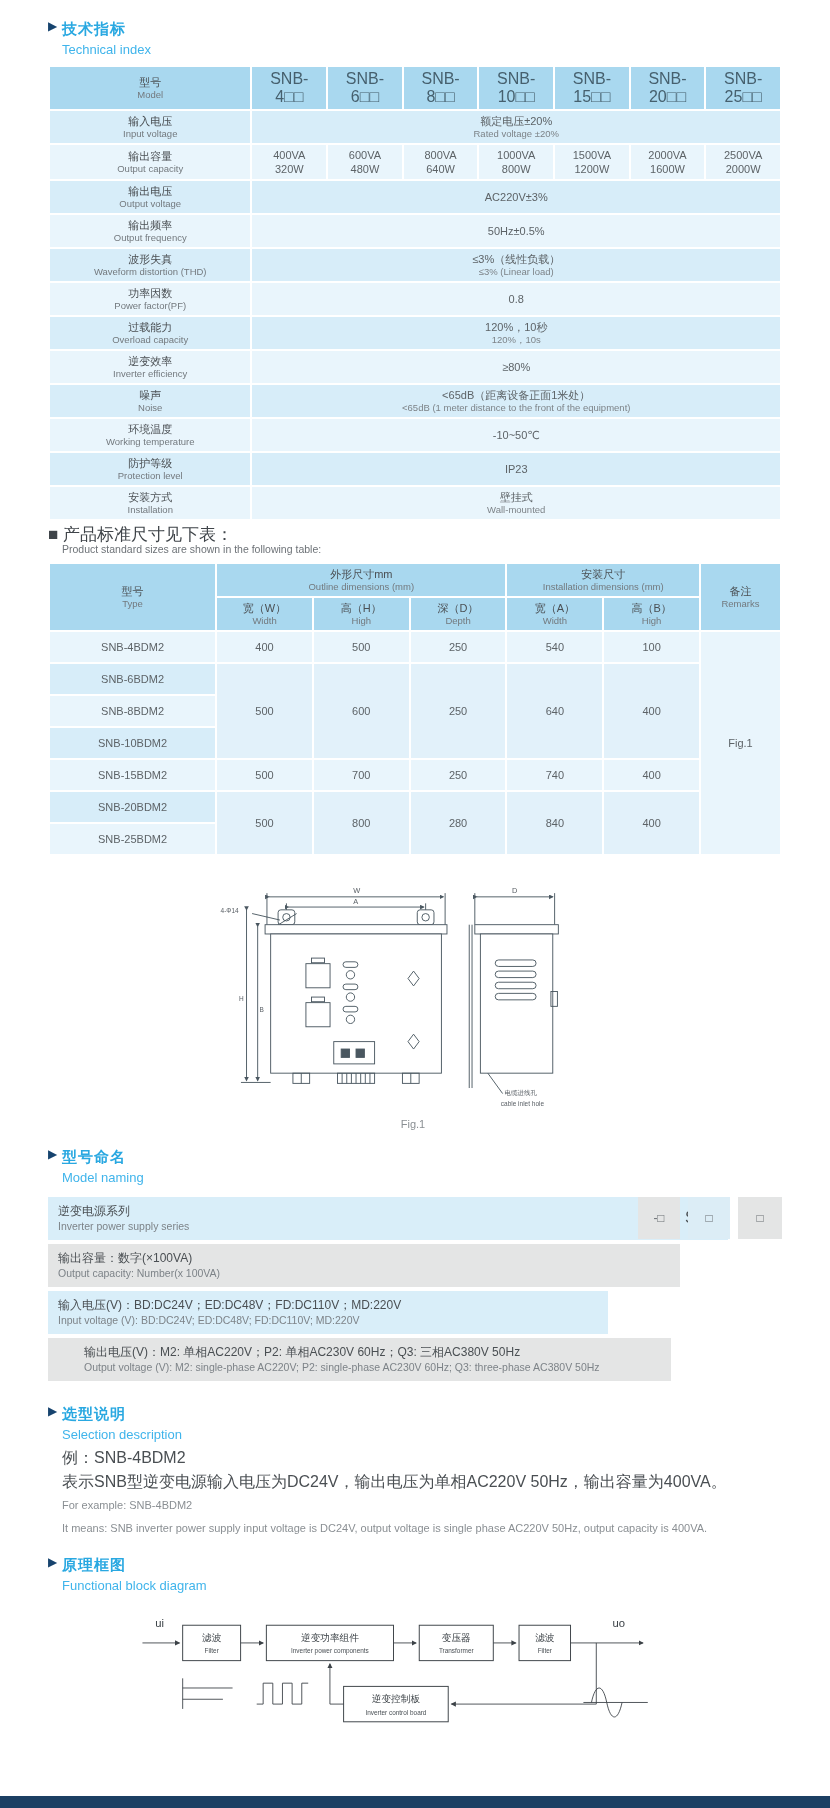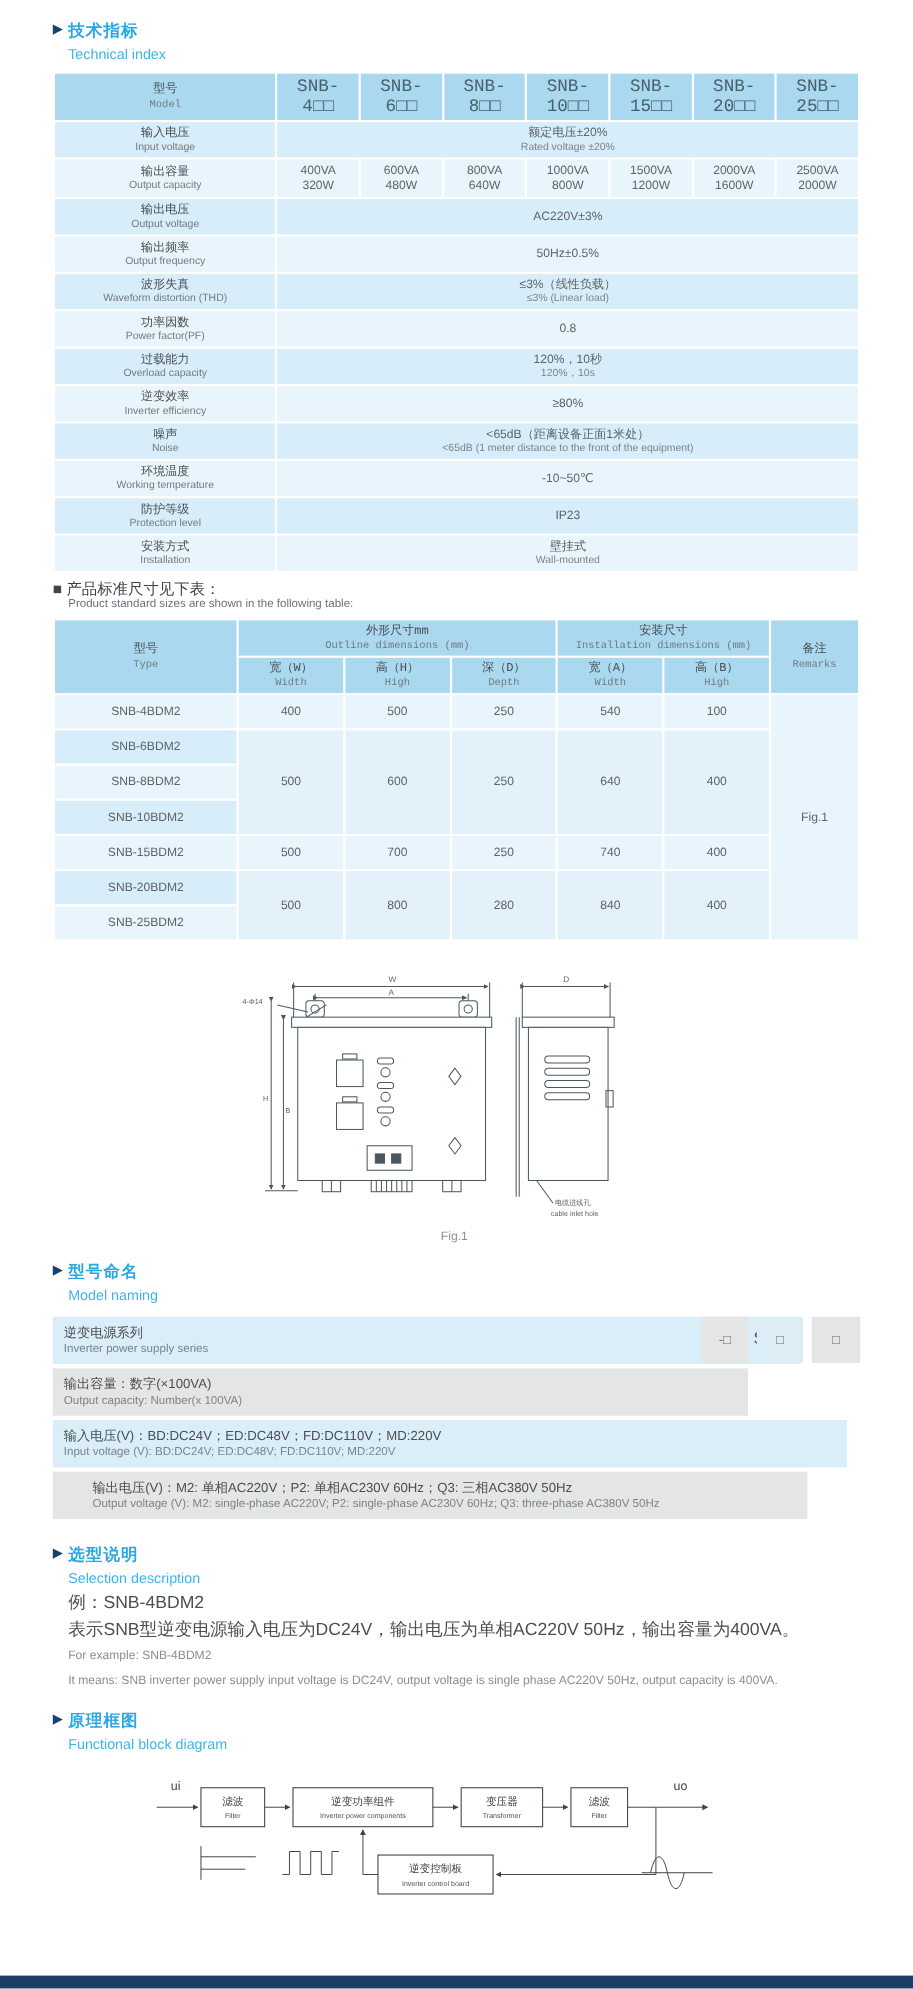--- a/index.html
+++ b/index.html
@@ -9,34 +9,34 @@
 
   
   .sec-head{position:relative;padding-left:14px;margin-bottom:6px;}
   .sec-head .tri{position:absolute;left:0;top:3px;font-size:12px;color:#16436e;}
   .sec-zh{font-size:15px;line-height:25px;font-weight:bold;color:#29a8e1;letter-spacing:1px;}
   .sec-en{font-size:13px;line-height:18px;color:#3fb4eb;}
 
   
   table{width:100%;border-collapse:separate;border-spacing:2px;table-layout:fixed;}
   td{text-align:center;vertical-align:middle;padding:3px 4px;}
-  tr.hd td{background:#a9d8ef;color:#46606e;font-family:Liberation Mono, monospace;}
+  tr.hd td{background:#a9d8ef;color:#46606e;}
   tr.d td{background:#d7edf9;}
   tr.l td{background:#e9f5fc;}
   .zh{font-size:11px;line-height:14px;color:#4a4f53;}
   .en{font-size:9.5px;line-height:12px;color:#73797e;}
   .vzh{font-size:11px;line-height:14px;color:#5d6367;}
   .ven{font-size:9.5px;line-height:12px;color:#7d8388;}
   .spec{margin-top:2px;}
   .spec col.c-label{width:28%;}
   .spec tr{height:29px;}
   .spec tr.hd{height:31px;}
 
   .note{margin:7px 0 6px 0;}
-  .note-zh{font-size:14px;line-height:14px;color:#3f4449;}
+  .note-zh{font-size:17px;line-height:14px;color:#3f4449;}
   .note-en{font-size:10.5px;line-height:14px;color:#6d7277;padding-left:14px;}
 
   .size col.c-type{width:23%;}
   .size col.c-dim{width:13.2%;}
   .size col.c-rem{width:11%;}
   .size tr{height:30px;}
   .size td.mg{background:#e2f1fa;}
   .size td.rem{background:#e9f5fc;font-size:11px;color:#5d6367;}
 
   
@@ -459,25 +459,25 @@
       <div class="nen">Inverter power supply series</div>
       <div class="prefix">SNB</div>
     </div>
     <div class="cbox cg" style="left:590px;width:42px;">-□</div>
     <div class="cbox cb" style="left:640px;width:42px;">□</div>
     <div class="cbox cg" style="left:690px;width:44px;">□</div>
     <div class="nrow g" style="width:632px;">
       <div class="nzh">输出容量：数字(×100VA)</div>
       <div class="nen">Output capacity: Number(x 100VA)</div>
     </div>
-    <div class="nrow b" style="width:722px;">
+    <div class="nrow b" style="width:560px;">
       <div class="nzh">输入电压(V)：BD:DC24V；ED:DC48V；FD:DC110V；MD:220V</div>
       <div class="nen">Input voltage (V): BD:DC24V; ED:DC48V; FD:DC110V; MD:220V</div>
     </div>
-    <div class="nrow g" style="width:686px;padding-left:36px;">
+    <div class="nrow g" style="width:623px;padding-left:36px;">
       <div class="nzh">输出电压(V)：M2: 单相AC220V；P2: 单相AC230V 60Hz；Q3: 三相AC380V 50Hz</div>
       <div class="nen">Output voltage (V): M2: single-phase AC220V; P2: single-phase AC230V 60Hz; Q3: three-phase AC380V 50Hz</div>
     </div>
   </div>
 
   <div class="sec-head" style="margin-top:20px;">
     <span class="tri">▶</span>
     <div>
       <div class="sec-zh">选型说明</div>
       <div class="sec-en">Selection description</div>

